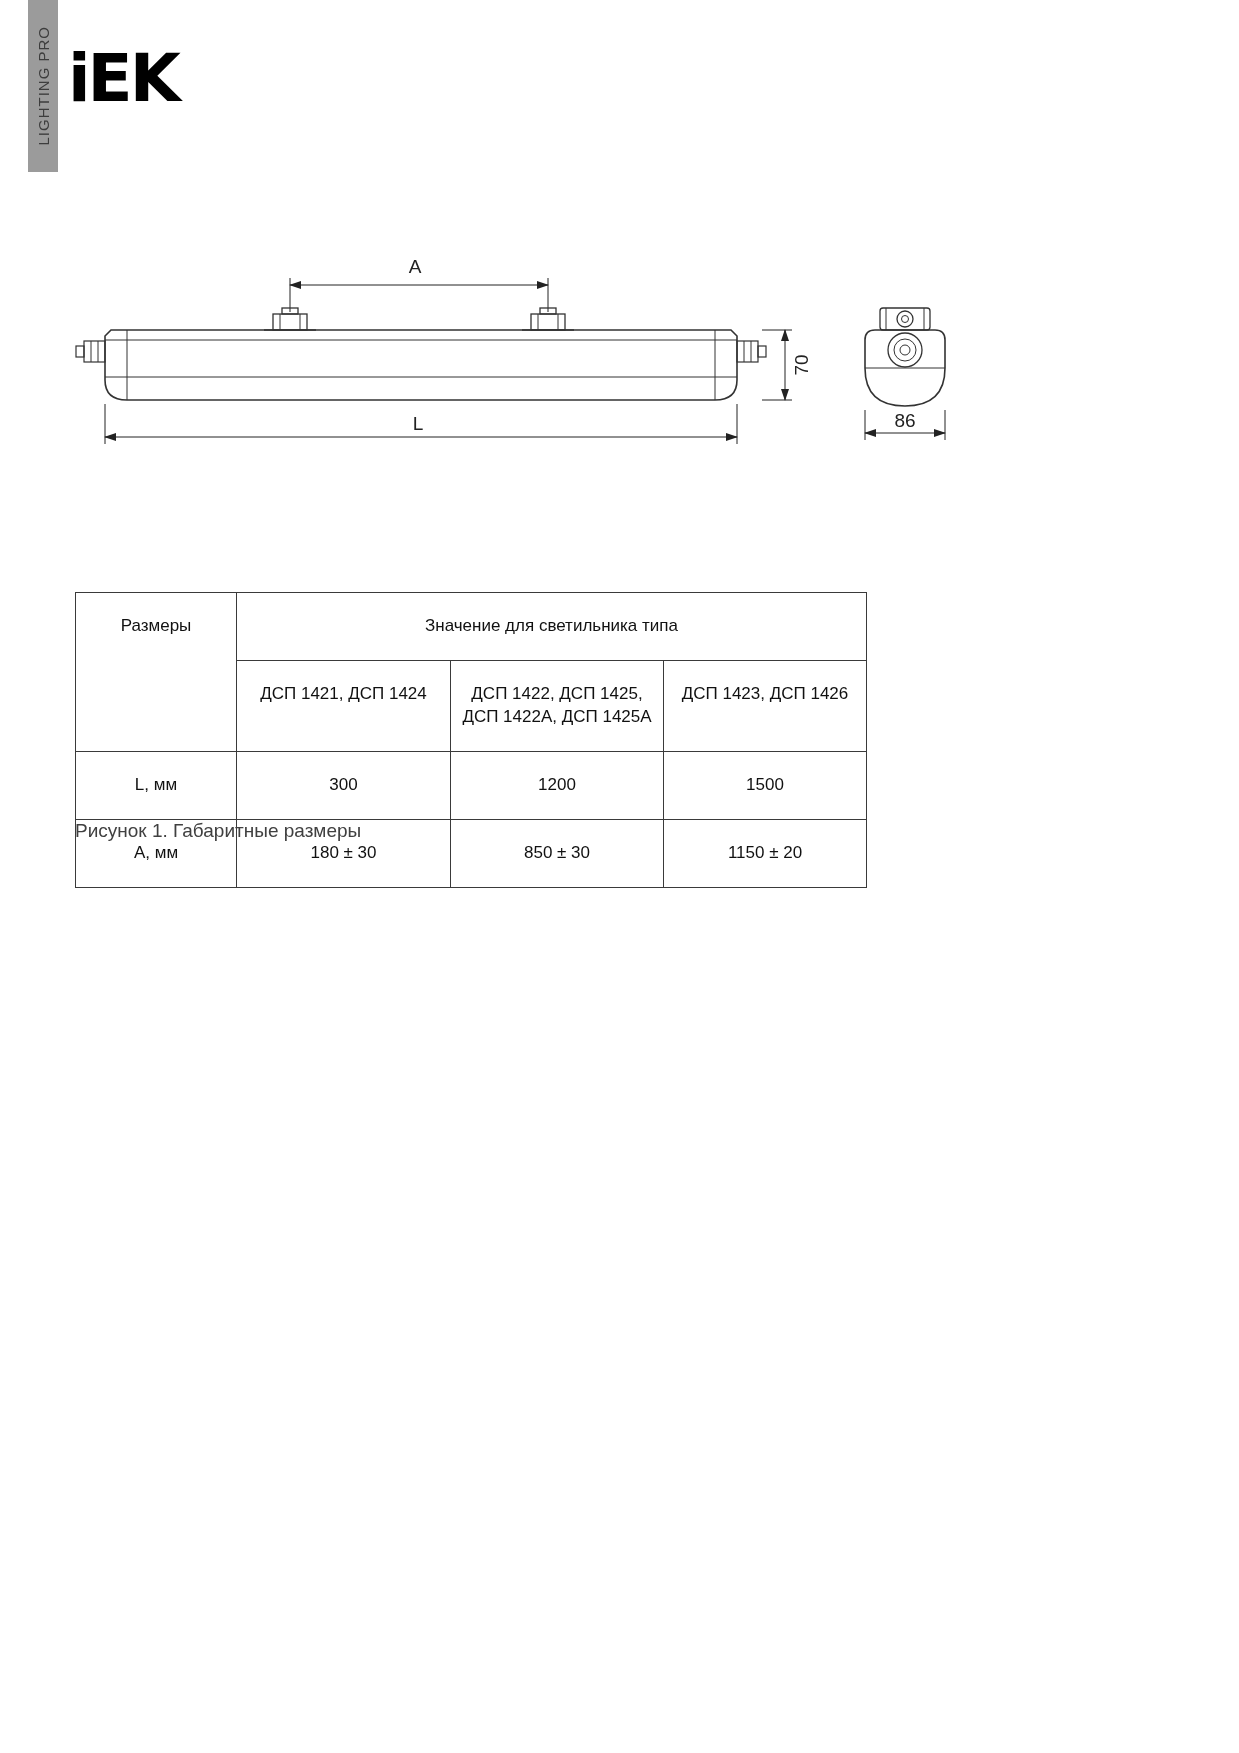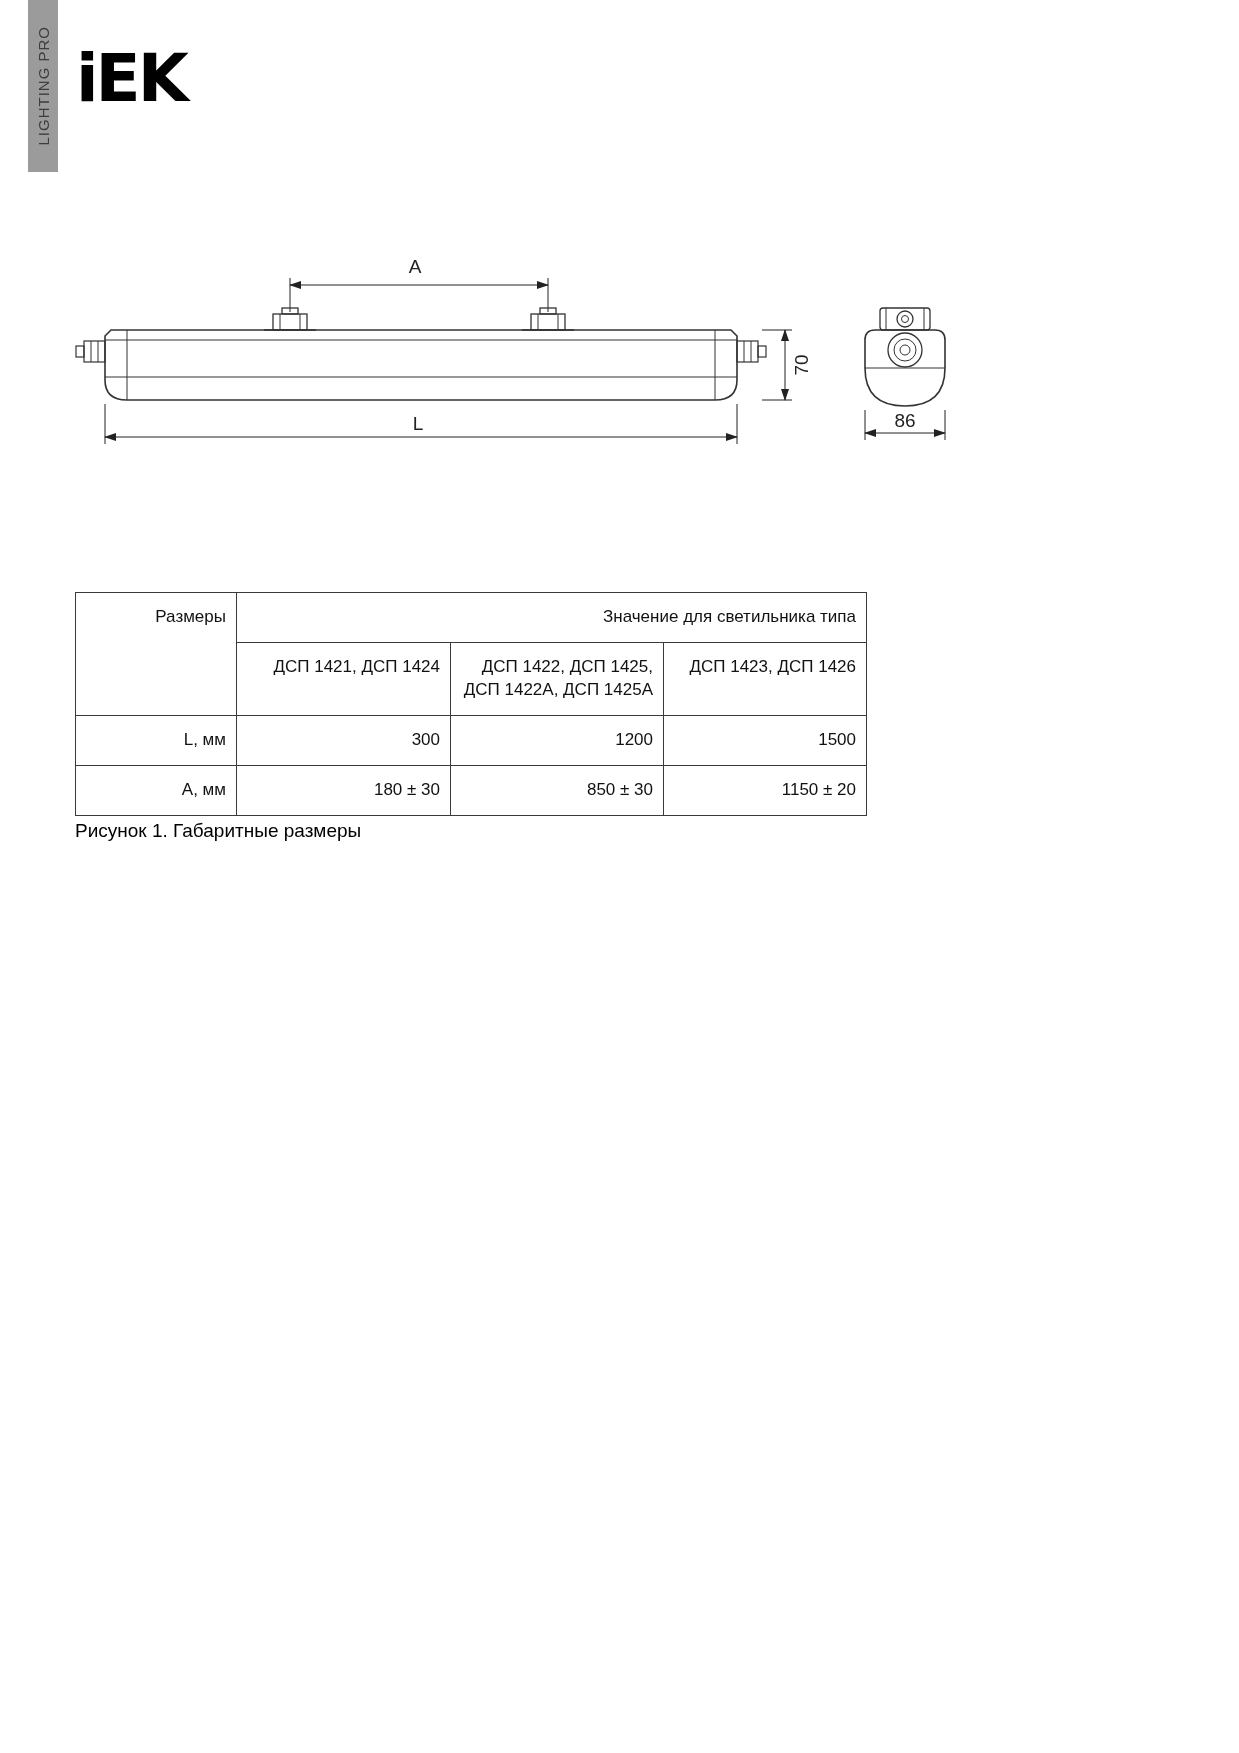--- a/index.html
+++ b/index.html
@@ -30,21 +30,21 @@
     transform: rotate(180deg);
     font-size: 15px;
     letter-spacing: 1px;
     color: #3d3d3d;
     white-space: nowrap;
   }
 
   
   .logo {
     position: absolute;
-    left: 76px;
+    left: 68px;
     top: 40px;
     font-size: 66px;
     font-weight: bold;
     letter-spacing: -3px;
     color: #000000;
     font-family: "DejaVu Sans", sans-serif;
   }
 
   
   .drawing {
@@ -62,37 +62,37 @@
   .dims-table {
     position: absolute;
     left: 75px;
     top: 592px;
     border-collapse: collapse;
     font-size: 17px;
     color: #111;
   }
   .dims-table td, .dims-table th {
     border: 1px solid #3a3a3a;
-    padding: 13px 10px;
-    text-align: right;
+    padding: 22px 10px;
+    text-align: center;
     vertical-align: top;
     font-weight: normal;
     line-height: 1.35;
   }
   .col-size   { width: 140px; }
   .col-type1  { width: 193px; margin-left: 48px; }
   .col-type2  { width: 192px; }
   .col-type3  { width: 182px; }
 
   .caption {
     position: absolute;
     left: 75px;
     top: 820px;
     font-size: 19px;
-    color: #000000;
+    color: #404040;
   }
 </style>
 </head>
 <body>
 
 <div class="page">
 
   <div class="side-tab">
     <span>LIGHTING PRO</span>
   </div>

